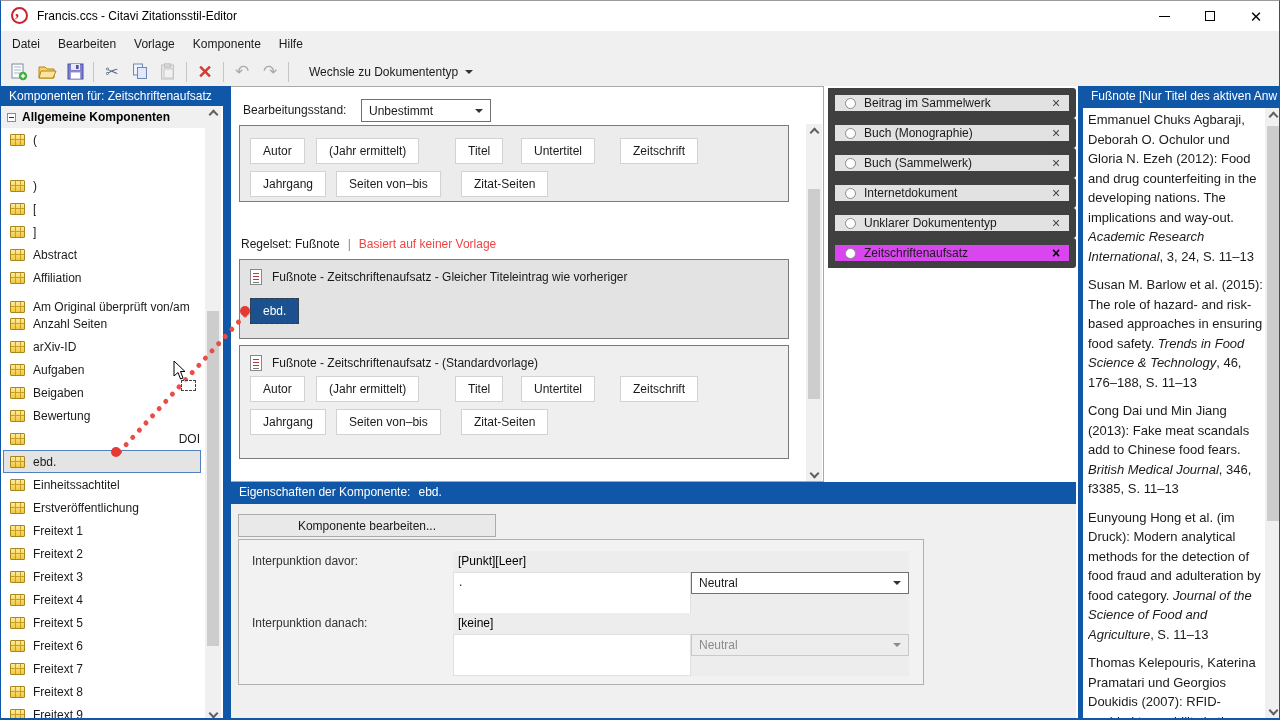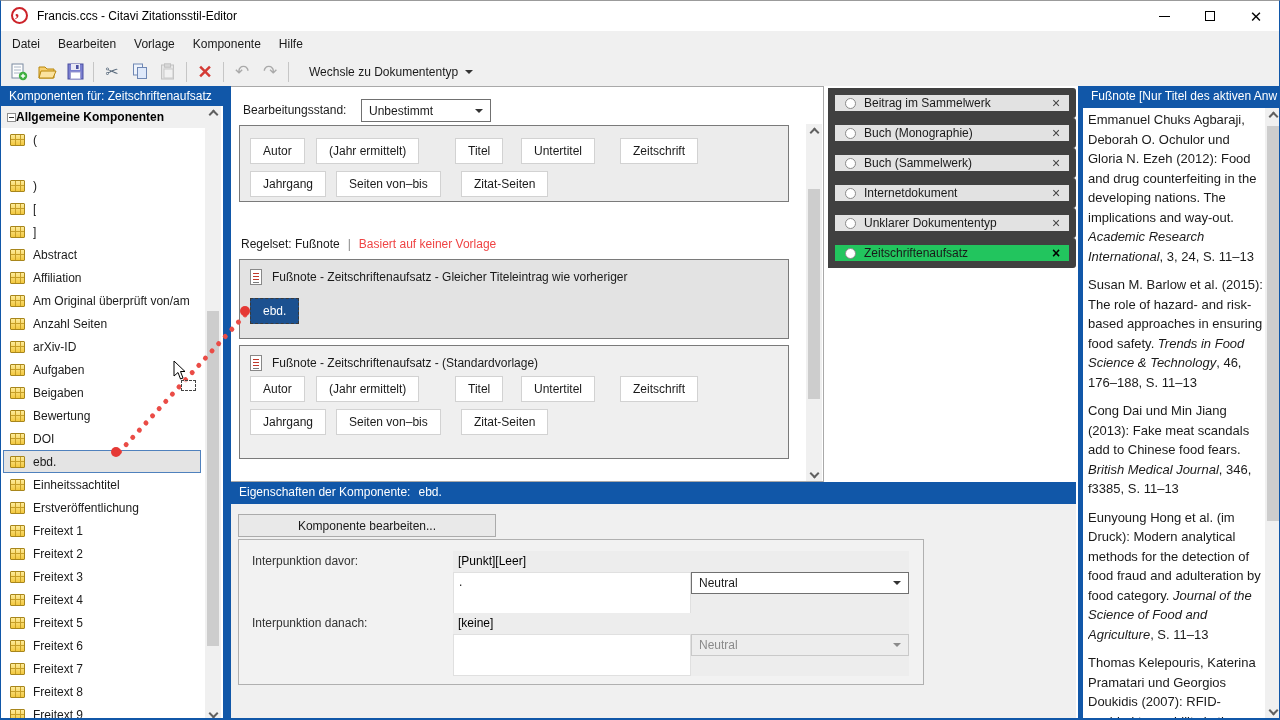--- a/index.html
+++ b/index.html
@@ -29,21 +29,21 @@
   .tbtn { width:26px; height:24px; display:flex; align-items:center; justify-content:center; margin:0 1px; }
   .tsep { width:1px; height:20px; background:#c6c6c6; margin:0 4px; }
   .tb-dd { margin-left:8px; padding:3px 8px; display:flex; align-items:center; gap:7px; color:#1a1a1a; }
   .caret { width:0; height:0; border-left:4px solid transparent; border-right:4px solid transparent; border-top:4px solid #333; display:inline-block; }
   .dim { opacity:.45; }
 
   
   .sidebar { left:0; top:85px; width:223px; height:635px; background:#fff;text-decoration:underline; }
   .panel-header { background:#1157a8; color:#fff; font-size:12px; padding:3px 8px 4px; white-space:nowrap; overflow:hidden; }
   .sb-header { left:0; top:0; width:223px; height:20px; }
-  .sb-group { left:0; top:20px; width:204px; height:22px; background:#f0f0f0; display:flex; align-items:center; padding-left:6px; font-weight:bold; color:#000; }
+  .sb-group { left:0; top:20px; width:204px; height:22px; background:#f0f0f0; display:flex; align-items:center; gap:6px; padding-left:6px; font-weight:bold; color:#000; }
   .expander { width:9px; height:9px; border:1px solid #8d8d8d; background:#fff; position:relative; }
   .expander::after { content:""; position:absolute; left:1px; top:3px; width:5px; height:1px; background:#333; }
   .sb-list { left:0; top:42px; width:204px; height:593px; overflow:hidden; }
   .sb-row { position:absolute; left:2px; width:198px; height:23px; display:flex; align-items:center; gap:8px; padding-left:6px; border:1px solid transparent; }
   .sb-row.selected { background:#e4e4e4; border:1px solid #4f81bd; }
   .comp-icon { width:15px; height:12px; border:1px solid #a8861c; border-radius:1px; flex:0 0 15px;
     background:linear-gradient(#fdeb9a,#f3c83e);
     background-image:linear-gradient(90deg, transparent 4px, #c79f27 4px, #c79f27 5px, transparent 5px, transparent 9px, #c79f27 9px, #c79f27 10px, transparent 10px),
                      linear-gradient(0deg, transparent 5px, #c79f27 5px, #c79f27 6px, transparent 6px),
                      linear-gradient(#fdeb9a,#f3c83e); }
@@ -76,21 +76,21 @@
   .rb1 { top:172px; height:80px; background:#e3e3e3; }
   .rb2 { top:258px; height:114px; }
   .rule-head { position:absolute; left:10px; top:9px; display:flex; align-items:center; gap:10px; }
   .doc-icon { width:12px; height:16px; background:#fff; border:1px solid #888; position:relative; flex:0 0 12px; }
   .doc-icon::before { content:""; position:absolute; left:2px; top:3px; width:6px; height:1px; background:#c0392b; box-shadow:0 3px 0 #c0392b, 0 6px 0 #c0392b, 0 9px 0 #7a7a7a; }
   .rule-chips { position:absolute; left:0; top:0; width:100%; height:100%; }
 
   
   .doc-tabs { left:827px; top:88px; width:248px; height:393px; background:#fff; }
   .tab-row { position:absolute; left:0; width:248px; height:30px; background:#e2e2e2; border:7px solid #404040; border-radius:0 3px 3px 0; display:flex; align-items:center; margin-top:-1px; }
-  .tab-row.active { background:#22c55e; }
+  .tab-row.active { background:#d946ef; }
   .tab-radio { width:11px; height:11px; border:1px solid #8a8a8a; border-radius:50%; background:#fff; margin:0 8px 0 10px; flex:0 0 11px; }
   .tab-label { flex:1; white-space:nowrap; overflow:hidden; }
   .tab-close { width:26px; text-align:center; color:#444; font-size:14px; }
   .tab-row.active .tab-close { color:#000; font-weight:bold; }
 
   
   .props-header { left:230px; top:481px; width:845px; height:22px; display:flex; gap:8px; }
   .props-body { left:230px; top:503px; width:845px; height:214px; background:#f0f0f0; }
   .edit-btn { position:absolute; left:7px; top:10px; width:258px; height:23px; background:#e9e9e9; border:1px solid #ababab; display:flex; align-items:center; justify-content:center; }
   .group-box { position:absolute; left:7px; top:35px; width:686px; height:146px; border:1px solid #b0b0b0; background:#f2f2f2; }
@@ -224,21 +224,21 @@
           <span class="sb-label">]</span>
         </div>
         <div class="sb-row" style="top: 115px;">
           <span class="comp-icon"></span>
           <span class="sb-label">Abstract</span>
         </div>
         <div class="sb-row" style="top: 138px;">
           <span class="comp-icon"></span>
           <span class="sb-label">Affiliation</span>
         </div>
-        <div class="sb-row" style="top: 161px;">
+        <div class="sb-row" style="top: 167px;">
           <span class="comp-icon"></span>
           <span class="sb-label">Am Original überprüft von/am</span>
         </div>
         <div class="sb-row" style="top: 184px;">
           <span class="comp-icon"></span>
           <span class="sb-label">Anzahl Seiten</span>
         </div>
         <div class="sb-row" style="top: 207px;">
           <span class="comp-icon"></span>
           <span class="sb-label">arXiv-ID</span>
@@ -248,21 +248,21 @@
           <span class="sb-label">Aufgaben</span>
         </div>
         <div class="sb-row" style="top: 253px;">
           <span class="comp-icon"></span>
           <span class="sb-label">Beigaben</span>
         </div>
         <div class="sb-row" style="top: 276px;">
           <span class="comp-icon"></span>
           <span class="sb-label">Bewertung</span>
         </div>
-        <div class="sb-row" style="top: 299px;">
+        <div class="sb-row" style="top: 299px; justify-content: space-between;">
           <span class="comp-icon"></span>
           <span class="sb-label">DOI</span>
         </div>
         <div class="sb-row selected" style="top: 322px;">
           <span class="comp-icon"></span>
           <span class="sb-label">ebd.</span>
         </div>
         <div class="sb-row" style="top: 345px;">
           <span class="comp-icon"></span>
           <span class="sb-label">Einheitssachtitel</span>

